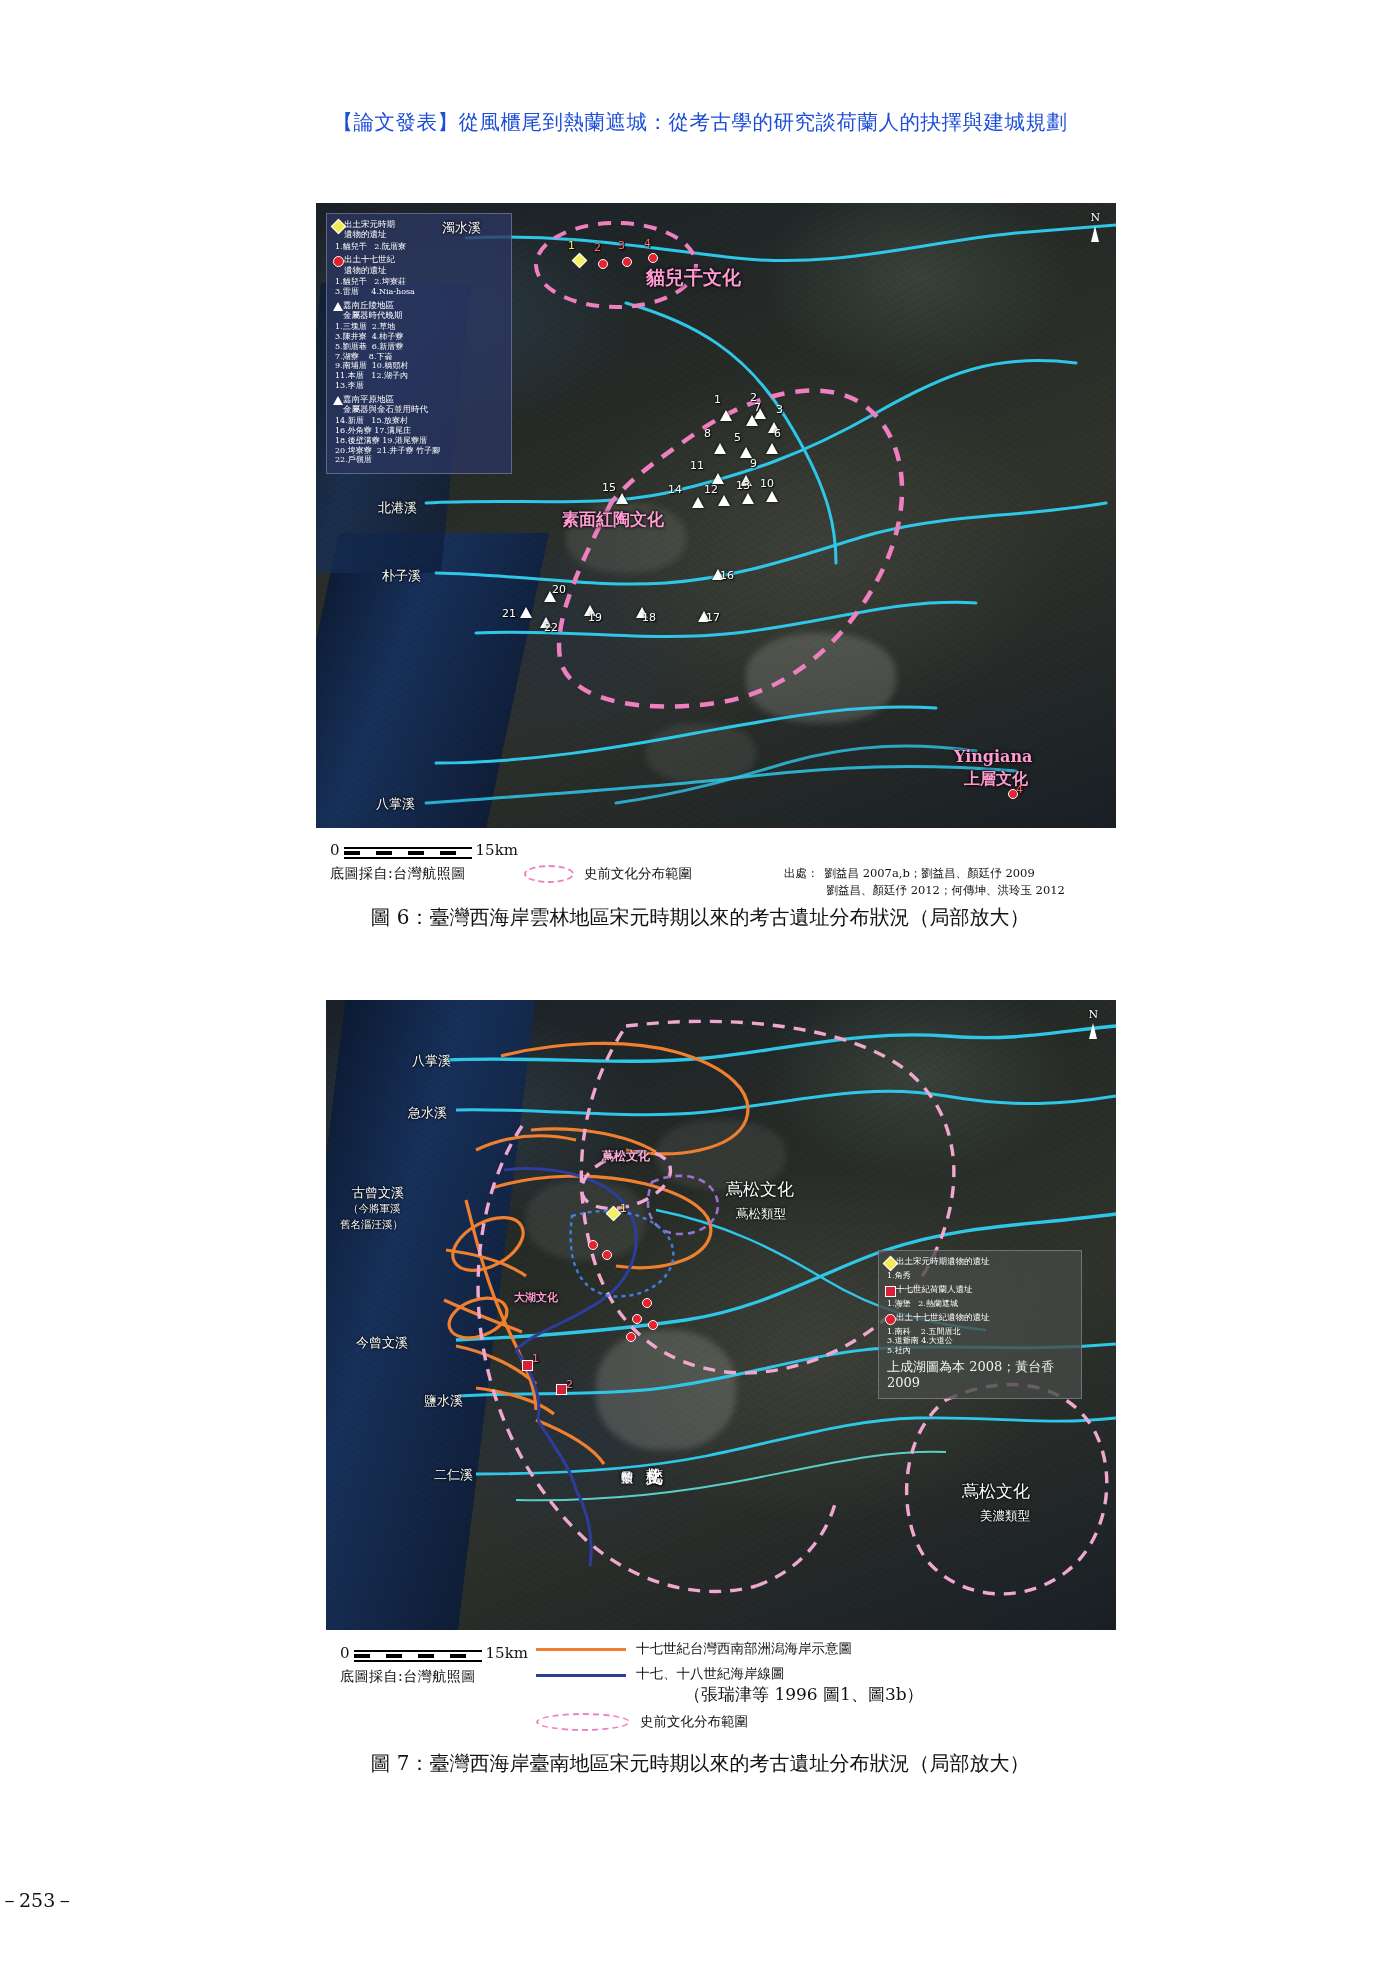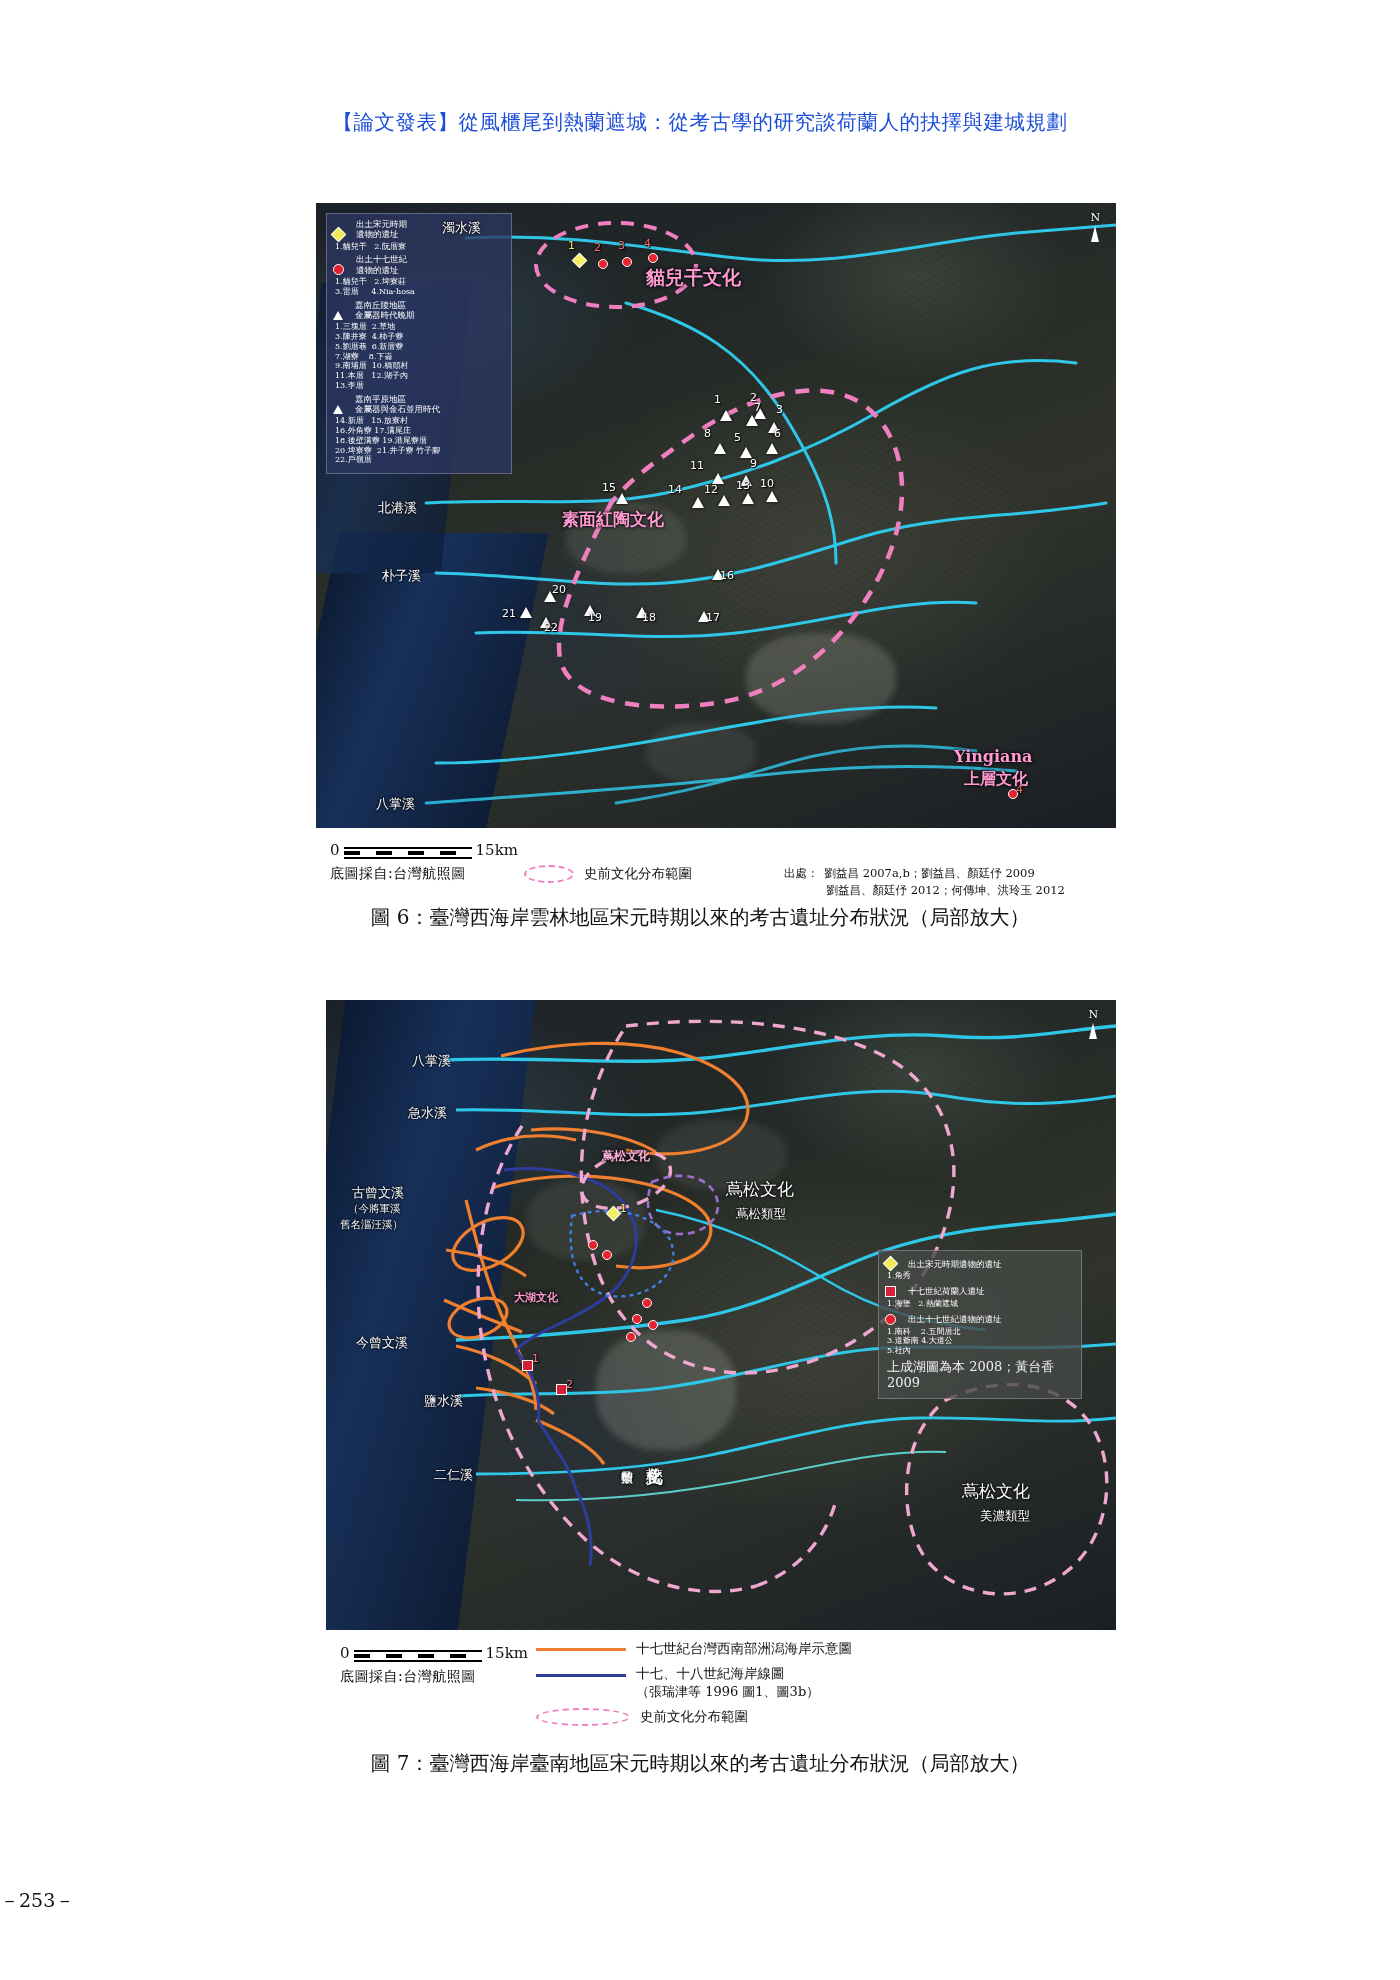--- a/index.html
+++ b/index.html
@@ -93,21 +93,21 @@
   
   .legendbox {
     position: absolute;
     background: rgba(44,54,96,.78);
     border: 1px solid rgba(200,200,220,.35);
     color: #fff;
     font-family: "DejaVu Serif", serif;
     line-height: 1.22;
     padding: 5px 6px;
   }
-  .legendbox .lg-row { display: flex; align-items: flex-end; gap: 12px; margin-bottom: 2px; }
+  .legendbox .lg-row { display: flex; align-items: flex-start; gap: 0; margin-bottom: 2px; }
   .legendbox .lg-txt { font-size: 8.5px; }
   .legendbox .lg-sub { font-size: 8px; padding-left: 2px; margin-bottom: 3px; }
 
   .sym-diamond {
     width: 9px; height: 9px; background: #f2ea55;
     border: 1px solid #fff; transform: rotate(45deg);
     margin-top: 2px; flex: 0 0 auto;
   }
   .sym-circle {
     width: 9px; height: 9px; border-radius: 50%;
@@ -512,21 +512,21 @@
 
     <div class="legend-out" style="left:210px; top:640px; width:560px;">
       <div class="row">
         <span class="swatch-orange"></span>
         <span>十七世紀台灣西南部洲潟海岸示意圖</span>
       </div>
       <div class="row" style="align-items:flex-start;">
         <span class="swatch-blue" style="margin-top:9px;"></span>
         <span>
           <span>十七、十八世紀海岸線圖</span><br>
-          <span style="font-size:13px;">（張瑞津等 1996 圖1、圖3b）</span>
+          <span style="font-size:17px;margin-left:48px;">（張瑞津等 1996 圖1、圖3b）</span>
         </span>
       </div>
       <div class="row">
         <span class="swatch-dash-pink" style="width:90px;"></span>
         <span>史前文化分布範圍</span>
       </div>
     </div>
   </div>
 
   <div class="caption" style="top:1750px;">圖 7：臺灣西海岸臺南地區宋元時期以來的考古遺址分布狀況（局部放大）</div>

